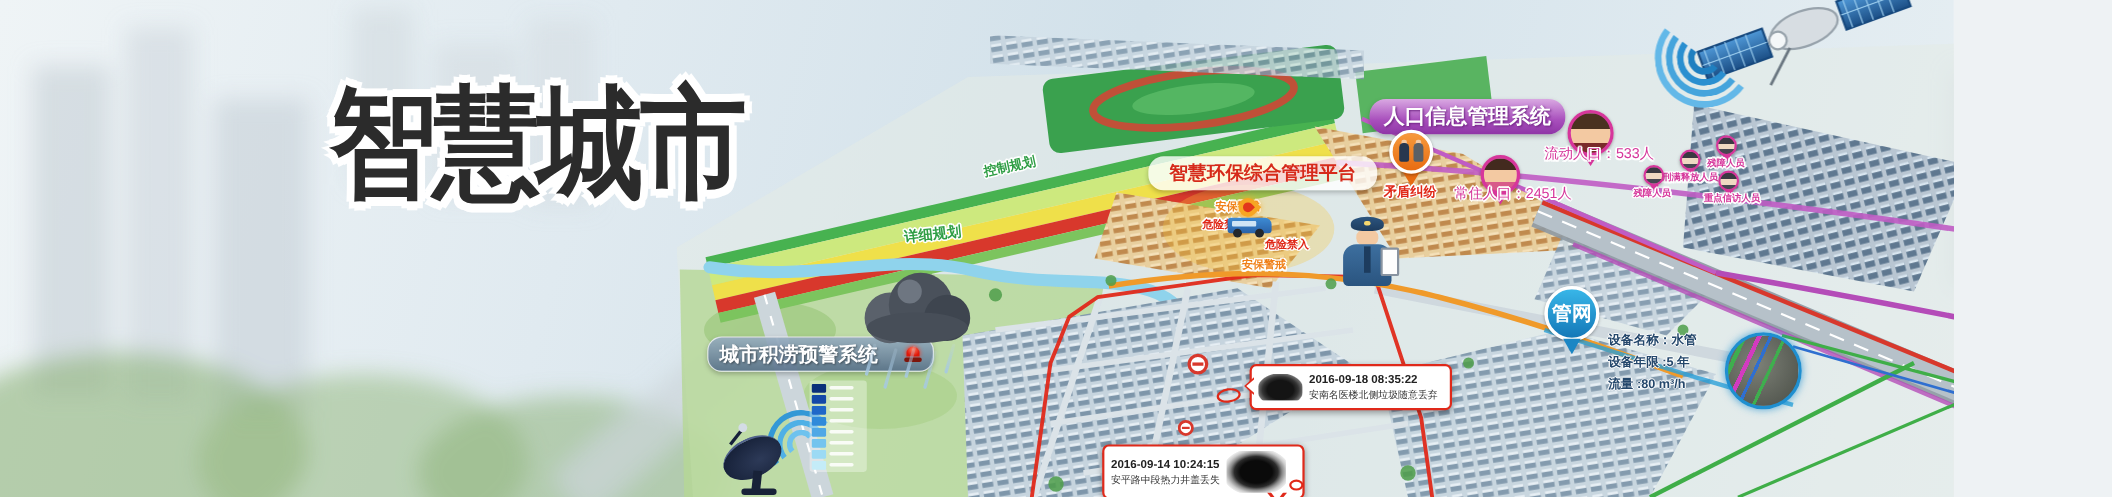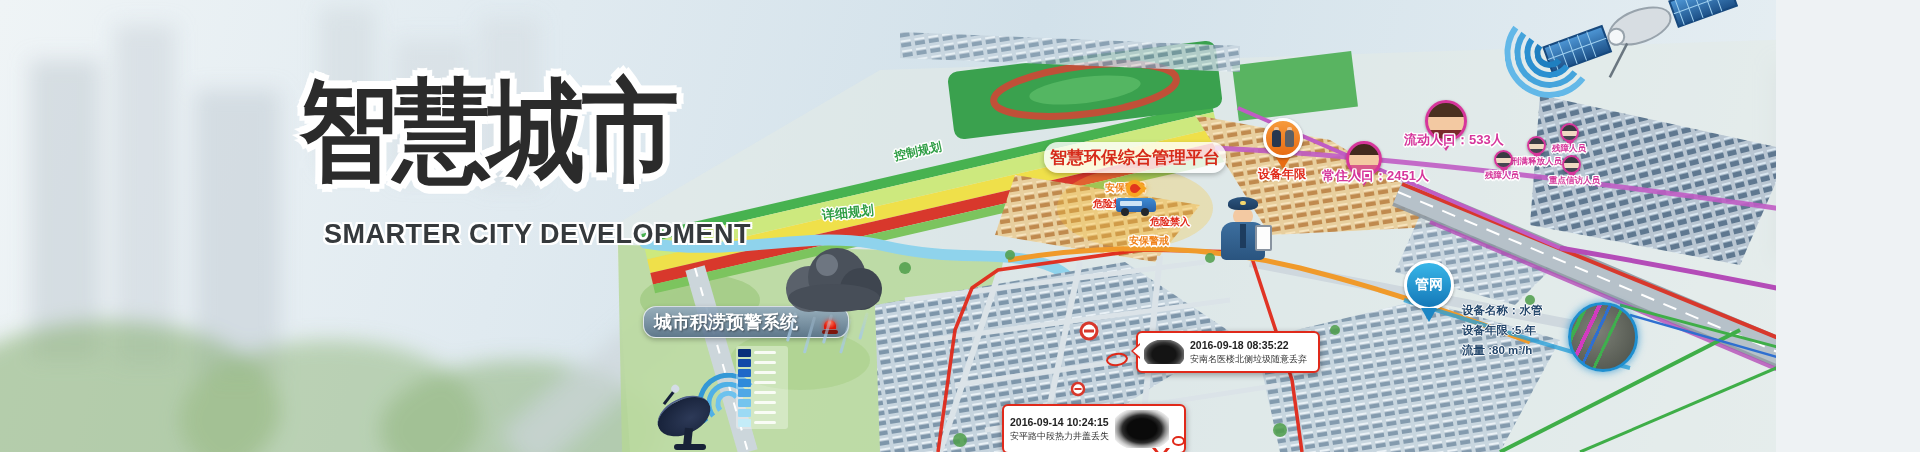--- a/index.html
+++ b/index.html
@@ -9,57 +9,57 @@
 
   
   .title-cn{left:300px;top:58px;font-size:97px;font-weight:bold;color:#2b2b2b;letter-spacing:-3px;transform:scaleY(1.14);transform-origin:top left;white-space:nowrap;
     text-shadow:0 0 7px #fff,0 0 7px #fff,5px 5px 0 #fff,-5px 5px 0 #fff,5px -5px 0 #fff,-5px -5px 0 #fff,7px 0 0 #fff,-7px 0 0 #fff,0 7px 0 #fff,0 -7px 0 #fff;}
   .title-en{left:324px;top:219px;font-size:27px;font-weight:bold;color:#35393c;letter-spacing:.5px;white-space:nowrap;
     text-shadow:2px 0 #fff,-2px 0 #fff,0 2px #fff,0 -2px #fff,2px 2px #fff,-2px -2px #fff,2px -2px #fff,-2px 2px #fff;}
 
   
   .pill{white-space:nowrap;font-weight:bold;box-shadow:0 2px 5px rgba(0,0,0,.25);}
   .pill-planning{left:898px;top:183px;font-size:19px;color:#3c4145;padding:3px 13px;border-radius:6px;background:linear-gradient(90deg,rgba(255,255,255,.95),rgba(210,232,190,.8));border-bottom:3px solid #6fb04a;}
-  .pill-env{left:1044px;top:142px;font-size:17px;color:#d62a1a;padding:4px 6px;border-radius:14px;background:rgba(255,255,255,.8);font-family:Liberation Serif, serif;}
+  .pill-env{left:1044px;top:142px;font-size:17px;color:#d62a1a;padding:4px 19px;border-radius:14px;background:rgba(255,255,255,.8);font-family:Liberation Serif, serif;}
   .pill-pop{left:1245px;top:90px;font-size:19px;color:#fff;padding:3px 13px;border-radius:15px;background:linear-gradient(180deg,#d9a8e2,#a84fbc 60%,#8f35a6);text-shadow:1px 1px 2px #6d2380;}
   .pill-gov{left:1262px;top:227px;font-size:17px;color:#fff;padding:3px 11px;border-radius:12px;background:rgba(55,60,78,.55);text-shadow:1px 1px 2px rgba(0,0,0,.5);}
   .pill-cm{left:973px;top:284px;font-size:19px;color:#fff;padding:5px 15px;border-radius:8px;background:linear-gradient(180deg,#ef7a42,#d1331c 55%,#b81d0c);text-shadow:1px 1px 2px #7a1208;}
-  .pill-flood{left:643px;top:306px;font-size:18px;color:#fff;padding:3px 10px;border-radius:13px;background:linear-gradient(180deg,rgba(150,172,192,.92),rgba(88,112,138,.92));border:1px solid rgba(255,255,255,.75);text-shadow:1px 1px 2px rgba(0,0,0,.45);display:flex;align-items:flex-end;gap:24px;}
+  .pill-flood{left:643px;top:306px;font-size:18px;color:#fff;padding:3px 10px;border-radius:13px;background:linear-gradient(180deg,rgba(150,172,192,.92),rgba(88,112,138,.92));border:1px solid rgba(255,255,255,.75);text-shadow:1px 1px 2px rgba(0,0,0,.45);display:flex;align-items:center;gap:24px;}
   .pill-pipe{left:1448px;top:273px;font-size:17px;color:#173a66;padding:3px 11px;border-radius:12px;background:linear-gradient(180deg,#ffffff,#c9e4f6);border:1px solid #fff;}
 
   
   .siren{position:relative;width:16px;height:14px;display:inline-block;}
   .siren::before{content:"";position:absolute;left:2px;top:0;width:12px;height:9px;border-radius:6px 6px 0 0;background:radial-gradient(circle at 50% 30%,#ff7a60,#e01708 70%);box-shadow:0 0 4px #ff3018;}
   .siren::after{content:"";position:absolute;left:0;bottom:0;width:16px;height:4px;border-radius:2px;background:#7d150b;}
 
   
   .halo-w{text-shadow:1.5px 0 #fff,-1.5px 0 #fff,0 1.5px #fff,0 -1.5px #fff,1px 1px #fff,-1px -1px #fff,1px -1px #fff,-1px 1px #fff;}
   .zone-txt{font-weight:bold;color:#2f9e45;white-space:nowrap;}
   .zone-control{left:894px;top:143px;font-size:12px;transform:rotate(-12deg);}
   .zone-detail{left:822px;top:204px;font-size:13px;transform:rotate(-6deg);}
   .warn-txt{font-size:10px;font-weight:bold;white-space:nowrap;}
   .warn-orange{color:#f08018;}
   .warn-red{color:#e02818;}
-  .stat-txt{font-weight:bold;color:#d6369b;white-space:nowrap;}
+  .stat-txt{font-weight:normal;color:#d6369b;white-space:nowrap;}
   .conflict-txt{left:1258px;top:166px;font-size:12px;font-weight:bold;color:#e02818;white-space:nowrap;}
   .grp{font-size:8.5px;font-weight:bold;color:#d6369b;white-space:nowrap;}
 
   
   .pin{display:flex;flex-direction:column;align-items:center;}
   .pin-head{border-radius:50%;border:3px solid #d6369b;background:#fff;box-shadow:0 1px 3px rgba(0,0,0,.35);}
   .pin-tail{width:0;height:0;border:7px solid transparent;border-top:11px solid #d6369b;margin-top:-2px;}
   .avatar-boy{background:linear-gradient(180deg,#4a3120 0 40%,#f3c9a2 40% 74%,#7a2a2a 74%);}
   .avatar-woman{background:linear-gradient(180deg,#432a1e 0 36%,#f3c9a2 36% 70%,#d85a8a 70%);}
   .mini-pin .pin-head{width:15px;height:15px;border-width:2px;background:linear-gradient(180deg,#3a3a42 0 38%,#efd9c2 38% 72%,#474752 72%);}
   .mini-pin .pin-tail{border:4px solid transparent;border-top:6px solid #d6369b;margin-top:-1px;}
   .pin-conflict .pin-head{width:34px;height:34px;border-color:#fff;background:linear-gradient(180deg,#f69a3c,#e86c12);position:relative;}
   .pin-conflict .pin-tail{border:8px solid transparent;border-top:13px solid #e86c12;}
   .pin-conflict .pin-head::before{content:"";position:absolute;left:6px;top:9px;width:9px;height:17px;background:#27374f;border-radius:4px 4px 2px 2px;box-shadow:0 -5px 0 -2px #f3c9a2;}
   .pin-conflict .pin-head::after{content:"";position:absolute;right:6px;top:9px;width:9px;height:17px;background:#5b6066;border-radius:4px 4px 2px 2px;box-shadow:0 -5px 0 -2px #f3c9a2;}
-  .pipe-pin .pin-head{width:44px;height:44px;border-color:#fff;background:linear-gradient(180deg,#38b6e8,#1478b8);display:flex;align-items:center;justify-content:center;color:#fff;font-size:14px;font-weight:bold;}
+  .pipe-pin .pin-head{width:44px;height:44px;border-color:#fff;background:linear-gradient(180deg,#38b6e8,#1478b8);display:flex;align-items:center;justify-content:center;color:#fff;font-size:18px;font-weight:bold;}
   .pipe-pin .pin-tail{border:8px solid transparent;border-top:14px solid #1b86c4;}
 
   
   .officer{left:1219px;top:197px;width:48px;height:70px;}
   .officer .hat{width:30px;height:13px;margin:0 auto;background:linear-gradient(#2c5580,#1d3c5e);border-radius:50% 50% 35% 35%;position:relative;}
   .officer .hat::after{content:"";position:absolute;left:12px;top:4px;width:6px;height:4px;background:#f5d76e;border-radius:2px;}
   .officer .face{width:20px;height:16px;margin:-2px auto 0;background:#f3c9a2;border-radius:45%;}
   .officer .body{width:44px;height:38px;margin:-2px auto 0;background:linear-gradient(#3d6f9f,#2a547f);border-radius:12px 12px 5px 5px;position:relative;}
   .officer .body::before{content:"";position:absolute;left:19px;top:2px;width:6px;height:24px;background:#1d3c5e;}
   .officer .phone{position:absolute;right:-5px;top:28px;width:13px;height:22px;background:#fdfdfd;border:2px solid #8893a0;border-radius:2px;}
@@ -270,46 +270,46 @@
       <path d="M -92 -13 L -92 14 M -82 -13 L -82 14 M -72 -13 L -72 14 M -62 -13 L -62 14 M -52 -13 L -52 14 M -98 0 L -36 0" stroke="#9fd0f0" stroke-width="1"></path>
       <rect x="36" y="-13" width="62" height="27" fill="url(#gradPanel)" stroke="#17497e" stroke-width="2"></rect>
       <path d="M 42 -13 L 42 14 M 52 -13 L 52 14 M 62 -13 L 62 14 M 72 -13 L 72 14 M 82 -13 L 82 14 M 36 0 L 98 0" stroke="#9fd0f0" stroke-width="1"></path>
       <ellipse rx="32" ry="16" fill="#d7dde2" stroke="#98a3ac" stroke-width="2"></ellipse>
       <circle cx="-26" cy="2" r="8" fill="#f4f7f9" stroke="#98a3ac" stroke-width="2"></circle>
       <path d="M -18 12 L -46 38" stroke="#6a7680" stroke-width="2.5"></path>
     </g>
   </svg>
 
   <div class="abs title-cn">智慧城市</div>
-  <div class="abs title-en">SMARTER CITY DEVELOPMENT</div>
 
   <div class="abs zone-txt zone-control halo-w">控制规划</div>
   <div class="abs zone-txt zone-detail halo-w">详细规划</div>
 
   <div class="abs pill pill-env">智慧环保综合管理平台</div>
+  <div class="abs pill pill-pop">人口信息管理系统</div>
   <div class="abs pill pill-flood">
     <span>城市积涝预警系统</span>
     <span class="siren"></span>
   </div>
 
   <div class="abs warn-txt warn-orange halo-w" style="left:1105px;top:181px">安保警戒</div>
   <div class="abs warn-txt warn-red halo-w" style="left:1093px;top:197px">危险禁入</div>
   <div class="abs warn-txt warn-red halo-w" style="left:1150px;top:215px">危险禁入</div>
   <div class="abs warn-txt warn-orange halo-w" style="left:1129px;top:234px">安保警戒</div>
 
   <div class="abs fire-scene">
     <i class="flame"></i>
     <i class="truck"></i>
   </div>
 
   <div class="abs pin pin-conflict" style="left:1263px;top:118px">
     <div class="pin-head"></div>
     <div class="pin-tail"></div>
   </div>
-  <div class="abs conflict-txt halo-w" style="left: 1258px; top: 166px;">设备年限</div>
+  <div class="abs conflict-txt halo-w" style="left: 1258px; top: 166px;">矛盾纠纷</div>
 
   <div class="abs pin" style="left:1425px;top:100px">
     <div class="pin-head avatar-boy" style="width:36px;height:36px"></div>
     <div class="pin-tail"></div>
   </div>
   <div class="abs stat-txt halo-w" style="left:1404px;top:131px;font-size:13px">流动人口：533人</div>
 
   <div class="abs pin" style="left:1346px;top:141px">
     <div class="pin-head avatar-woman" style="width:30px;height:30px"></div>
     <div class="pin-tail"></div>

